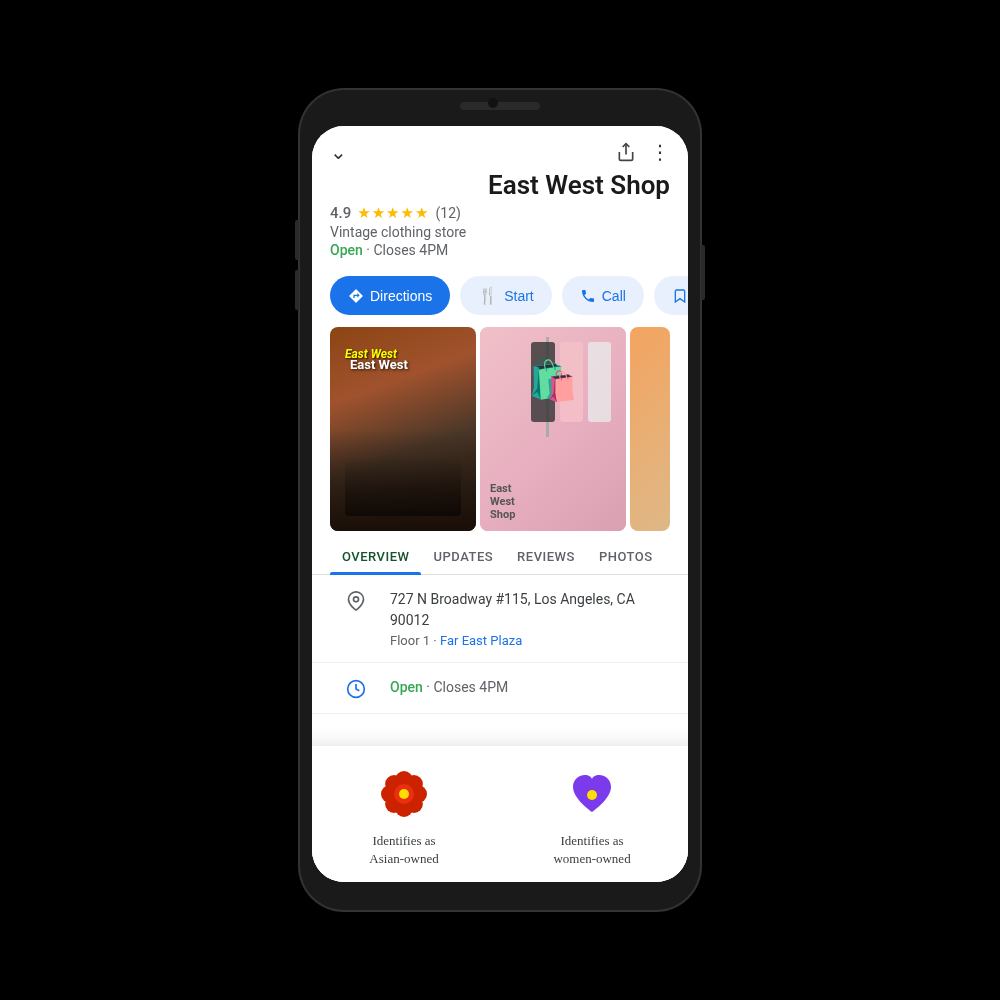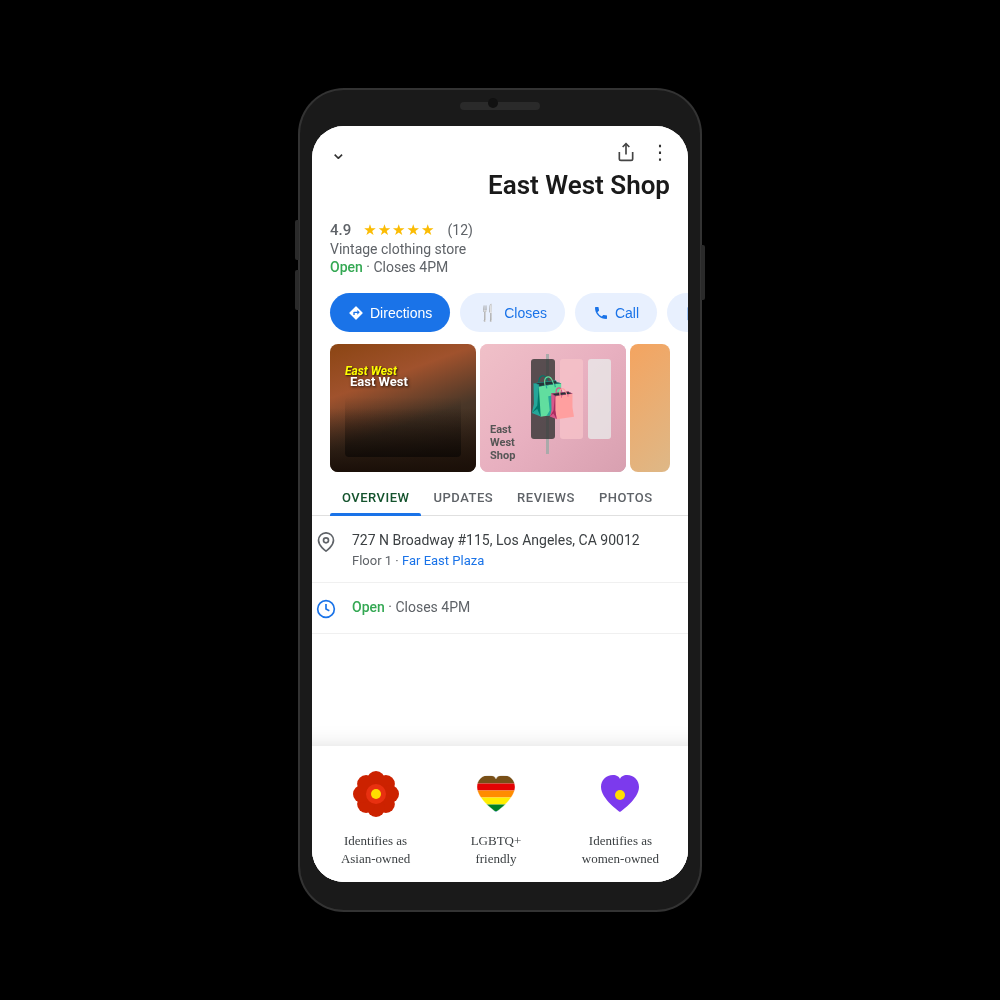--- a/index.html
+++ b/index.html
@@ -124,23 +124,22 @@
       font-size: 26px;
       font-weight: 600;
       color: #1a1a1a;
       padding: 0 18px 4px;
       text-align: right;
     }
 
     .rating-row {
       display: flex;
       align-items: center;
-      gap: 12px;
+      gap: 6px;
       padding: 0 18px 2px;
-      margin-top: 17px;
     }
 
     .rating-number {
       font-size: 15px;
       color: #5f6368;
       font-weight: 500;
     }
 
     .stars {
       color: #fbbc04;
@@ -199,21 +198,21 @@
     .btn-icon {
       font-size: 16px;
     }
 
     
     .photos-strip {
       display: flex;
       gap: 4px;
       padding: 0 18px 0;
       overflow: hidden;
-      height: 128px;
+      height: 204px;
     }
 
     .photo-box {
       flex: 1;
       background: #ddd;
       border-radius: 8px;
       overflow: hidden;
       position: relative;
     }
 
@@ -301,23 +300,23 @@
     }
 
     
     .info-section {
       padding: 0;
     }
 
     .info-row {
       display: flex;
       align-items: flex-start;
-      padding: 14px 4px;
+      padding: 14px 34px;
       border-bottom: 1px solid #f0f0f0;
-      gap: 16px;
+      gap: 24px;
     }
 
     .info-icon {
       width: 20px;
       height: 20px;
       flex-shrink: 0;
       margin-top: 2px;
     }
 
     .info-text {
@@ -429,21 +428,21 @@
         <button class="action-btn primary">
           <span class="btn-icon">
             <svg width="16" height="16" viewBox="0 0 24 24" fill="white">
               <path d="M21.71 11.29l-9-9a1 1 0 00-1.42 0l-9 9a1 1 0 000 1.42l9 9a1 1 0 001.42 0l9-9a1 1 0 000-1.42zM14 14.5V12h-4v3H8v-4a1 1 0 011-1h5V7.5l3.5 3.5-3.5 3.5z"></path>
             </svg>
           </span>
           <span>Directions</span>
         </button>
         <button class="action-btn">
           <span class="btn-icon">🍴</span>
-          <span>Closes</span>
+          <span>Start</span>
         </button>
         <button class="action-btn">
           <span class="btn-icon">
             <svg width="16" height="16" viewBox="0 0 24 24" fill="#1a73e8">
               <path d="M20 15.5c-1.25 0-2.45-.2-3.57-.57a1 1 0 00-1.02.24l-2.2 2.2a15.08 15.08 0 01-6.59-6.59l2.2-2.21a1 1 0 00.25-1.02A11.36 11.36 0 018.5 4a1 1 0 00-1-1H4a1 1 0 00-1 1 17 17 0 0017 17 1 1 0 001-1v-3.5a1 1 0 00-1-1z"></path>
             </svg>
           </span>
           <span>Call</span>
         </button>
         <button class="action-btn">
@@ -536,43 +535,20 @@
                 <circle cx="-14" cy="0" r="9" fill="#cc2200"></circle>
                 <circle cx="-9.9" cy="-9.9" r="9" fill="#cc2200"></circle>
                 <circle cx="0" cy="0" r="10" fill="#e83010"></circle>
                 <circle cx="0" cy="0" r="5" fill="#ffdd00"></circle>
               </g>
             </svg>
           </div>
           <div class="identity-label">Identifies as<br>Asian-owned</div>
         </div>
 
-        <div class="identity-card">
-          <div class="identity-icon">
-            <svg width="54" height="54" viewBox="0 0 54 54">
-              <defs>
-                <clipPath id="heart-clip">
-                  <path d="M27,45 C27,45 8,32 8,20 C8,13 13,8 20,8 C23.5,8 26.5,10 27,12 C27.5,10 30.5,8 34,8 C41,8 46,13 46,20 C46,32 27,45 27,45 Z"></path>
-                </clipPath>
-              </defs>
-
-              <rect x="0" y="0" width="54" height="9" fill="#e8e8e8" clip-path="url(#heart-clip)"></rect>
-              <rect x="0" y="9" width="54" height="7.5" fill="#784f17" clip-path="url(#heart-clip)"></rect>
-              <rect x="0" y="16.5" width="54" height="7" fill="#e40303" clip-path="url(#heart-clip)"></rect>
-              <rect x="0" y="23.5" width="54" height="7" fill="#ff8c00" clip-path="url(#heart-clip)"></rect>
-              <rect x="0" y="30.5" width="54" height="7" fill="#ffed00" clip-path="url(#heart-clip)"></rect>
-              <rect x="0" y="37.5" width="54" height="7" fill="#008026" clip-path="url(#heart-clip)"></rect>
-              <rect x="0" y="44.5" width="54" height="7" fill="#004dff" clip-path="url(#heart-clip)"></rect>
-              <rect x="0" y="51.5" width="54" height="7" fill="#750787" clip-path="url(#heart-clip)"></rect>
-
-              <path d="M27,45 C27,45 8,32 8,20 C8,13 13,8 20,8 C23.5,8 26.5,10 27,12 C27.5,10 30.5,8 34,8 C41,8 46,13 46,20 C46,32 27,45 27,45 Z" fill="none" stroke="rgba(255,255,255,0.3)" stroke-width="1"></path>
-            </svg>
-          </div>
-          <div class="identity-label">LGBTQ+<br>friendly</div>
-        </div>
 
         <div class="identity-card">
           <div class="identity-icon">
             <svg width="54" height="54" viewBox="0 0 54 54">
               <path d="M27,45 C27,45 8,32 8,20 C8,13 13,8 20,8 C23.5,8 26.5,10 27,12 C27.5,10 30.5,8 34,8 C41,8 46,13 46,20 C46,32 27,45 27,45 Z" fill="#7c3aed"></path>
               <circle cx="27" cy="28" r="5" fill="#ffdd00"></circle>
             </svg>
           </div>
           <div class="identity-label">Identifies as<br>women-owned</div>
         </div>

